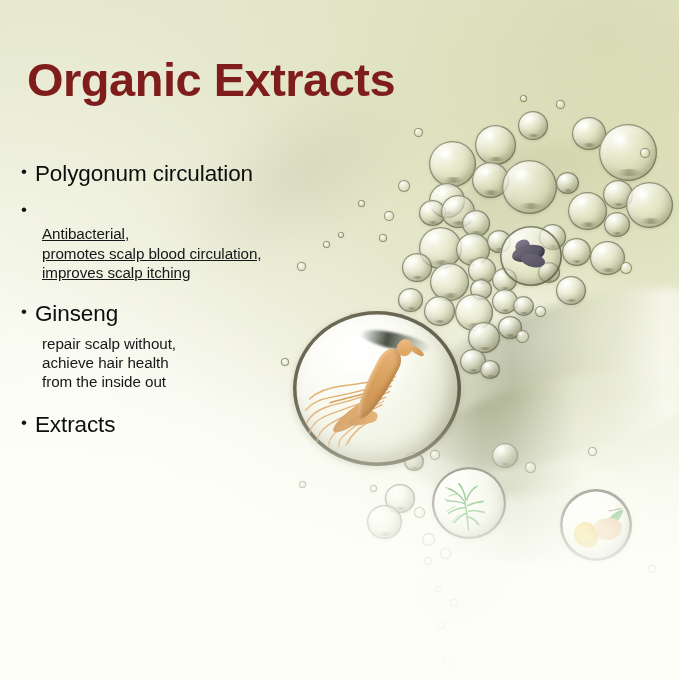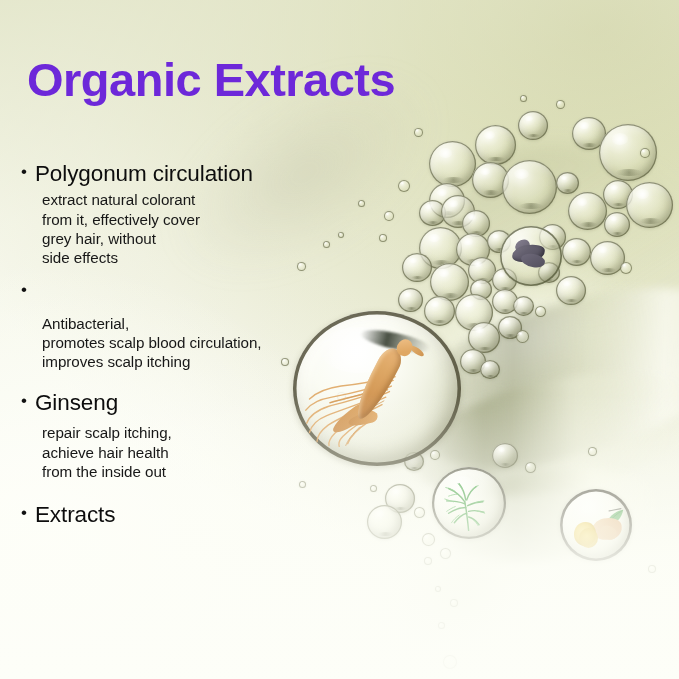--- a/index.html
+++ b/index.html
@@ -334,21 +334,21 @@
     border-radius: 56% 44% 50% 50%;
     transform: rotate(-22deg);
   }
 
   
   .title {
     position: absolute;
     left: 27px; top: 56px;
     font-size: 47px;
     font-weight: 700;
-    color: #6d28d9;
+    color: #7f1d1d;
     letter-spacing: -0.5px;
     line-height: 1;
     white-space: nowrap;
   }
   .items {
     position: absolute;
     left: 0; top: 160px;
     width: 340px;
   }
   .item { position: relative; margin-bottom: 13px; }
@@ -379,21 +379,21 @@
     font-size: 15.2px;
     color: #171717;
     line-height: 1.255;
     letter-spacing: -0.05px;
     white-space: pre-line;
   }
   
   .item-1 { margin-bottom: 18px; }
   .item-2 { margin-bottom: 18px; }
   .item-3 { margin-bottom: 20px; }
-  .item-2 .item-desc { margin-top: 12px; }
+  .item-2 .item-desc { margin-top: 2px; text-decoration: underline; }
   .item-3 .item-desc { margin-top: 7px; }
   .item-4 .item-desc { margin-top: 7px; }
 </style>
 </head>
 <body>
 
 <div id="poster">
 
   <div class="bg-base"></div>
   <div class="bg-wash-top"></div>
@@ -568,41 +568,37 @@
 
   <div class="title">Organic Extracts</div>
 
   <div class="items">
 
     <div class="item item-1">
       <div class="item-head">
         <span class="bullet">•</span>
         <span class="item-title">Polygonum circulation</span>
       </div>
-      <div class="item-desc">extract natural colorant
-from it, effectively cover
-grey hair, without
-side effects</div>
     </div>
 
     <div class="item item-2">
       <div class="item-head">
         <span class="bullet">•</span>
       </div>
       <div class="item-desc">Antibacterial,
 promotes scalp blood circulation,
 improves scalp itching</div>
     </div>
 
     <div class="item item-3">
       <div class="item-head">
         <span class="bullet">•</span>
         <span class="item-title">Ginseng</span>
       </div>
-      <div class="item-desc">repair scalp itching,
+      <div class="item-desc">repair scalp without,
 achieve hair health
 from the inside out</div>
     </div>
 
     <div class="item item-4">
       <div class="item-head">
         <span class="bullet">•</span>
         <span class="item-title">Extracts</span>
       </div>
     </div>

